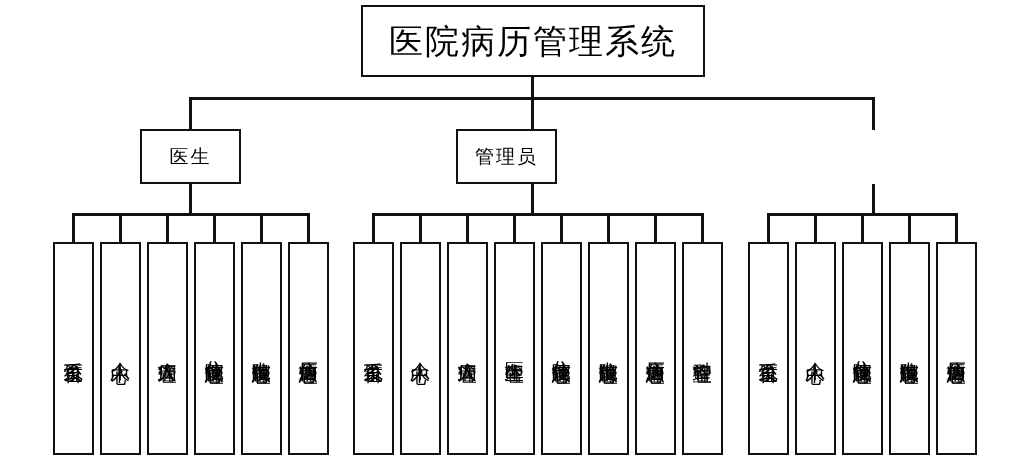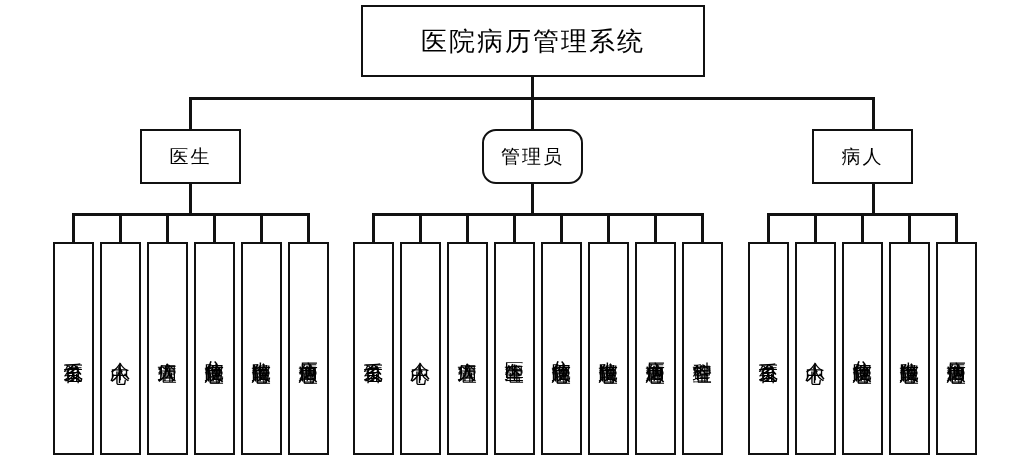--- a/index.html
+++ b/index.html
@@ -22,21 +22,21 @@
     background:#ffffff;
     display:flex;
     align-items:center;
     justify-content:center;
     z-index:3;
   }
   .node-root{
     left:361px; top:5px; width:344px; height:72px;
   }
   .node-root .label{
-    font-size:26px;
+    font-size:34px;
     letter-spacing:2px;
     line-height:1;
   }
   .node-role{
     width:101px; height:55px; top:129px;
   }
   .node-role .label{
     font-size:19px;
     letter-spacing:2px;
     line-height:1;
@@ -103,21 +103,21 @@
   <div class="node node-leaf" style="left:194px;">
     <span class="label">住院信息管理</span>
   </div>
   <div class="node node-leaf" style="left:241px;">
     <span class="label">出院信息管理</span>
   </div>
   <div class="node node-leaf" style="left:288px;">
     <span class="label">病历信息管理</span>
   </div>
 
-  <div class="node node-role" style="left:482px;border-radius:14px;">
+  <div class="node node-role" style="left:456px;">
     <span class="label">管理员</span>
   </div>
   <div class="ln vline" style="left:531px; top:184px; height:31px;"></div>
   <div class="ln hline" style="left:372px; top:213px; width:329px;"></div>
   <div class="ln vline" style="left:372px; top:213px; height:30px;"></div>
   <div class="ln vline" style="left:419px; top:213px; height:30px;"></div>
   <div class="ln vline" style="left:466px; top:213px; height:30px;"></div>
   <div class="ln vline" style="left:513px; top:213px; height:30px;"></div>
   <div class="ln vline" style="left:560px; top:213px; height:30px;"></div>
   <div class="ln vline" style="left:607px; top:213px; height:30px;"></div>
@@ -142,23 +142,20 @@
   <div class="node node-leaf" style="left:588px;">
     <span class="label">出院信息管理</span>
   </div>
   <div class="node node-leaf" style="left:635px;">
     <span class="label">病历信息管理</span>
   </div>
   <div class="node node-leaf" style="left:682px;">
     <span class="label">科室管理</span>
   </div>
 
-  <div class="node node-role" style="left:812px;">
-    <span class="label">病人</span>
-  </div>
   <div class="ln vline" style="left:872px; top:184px; height:31px;"></div>
   <div class="ln hline" style="left:767px; top:213px; width:188px;"></div>
   <div class="ln vline" style="left:767px; top:213px; height:30px;"></div>
   <div class="ln vline" style="left:814px; top:213px; height:30px;"></div>
   <div class="ln vline" style="left:861px; top:213px; height:30px;"></div>
   <div class="ln vline" style="left:908px; top:213px; height:30px;"></div>
   <div class="ln vline" style="left:955px; top:213px; height:30px;"></div>
 
   <div class="node node-leaf" style="left:748px;">
     <span class="label">系统首页</span>

